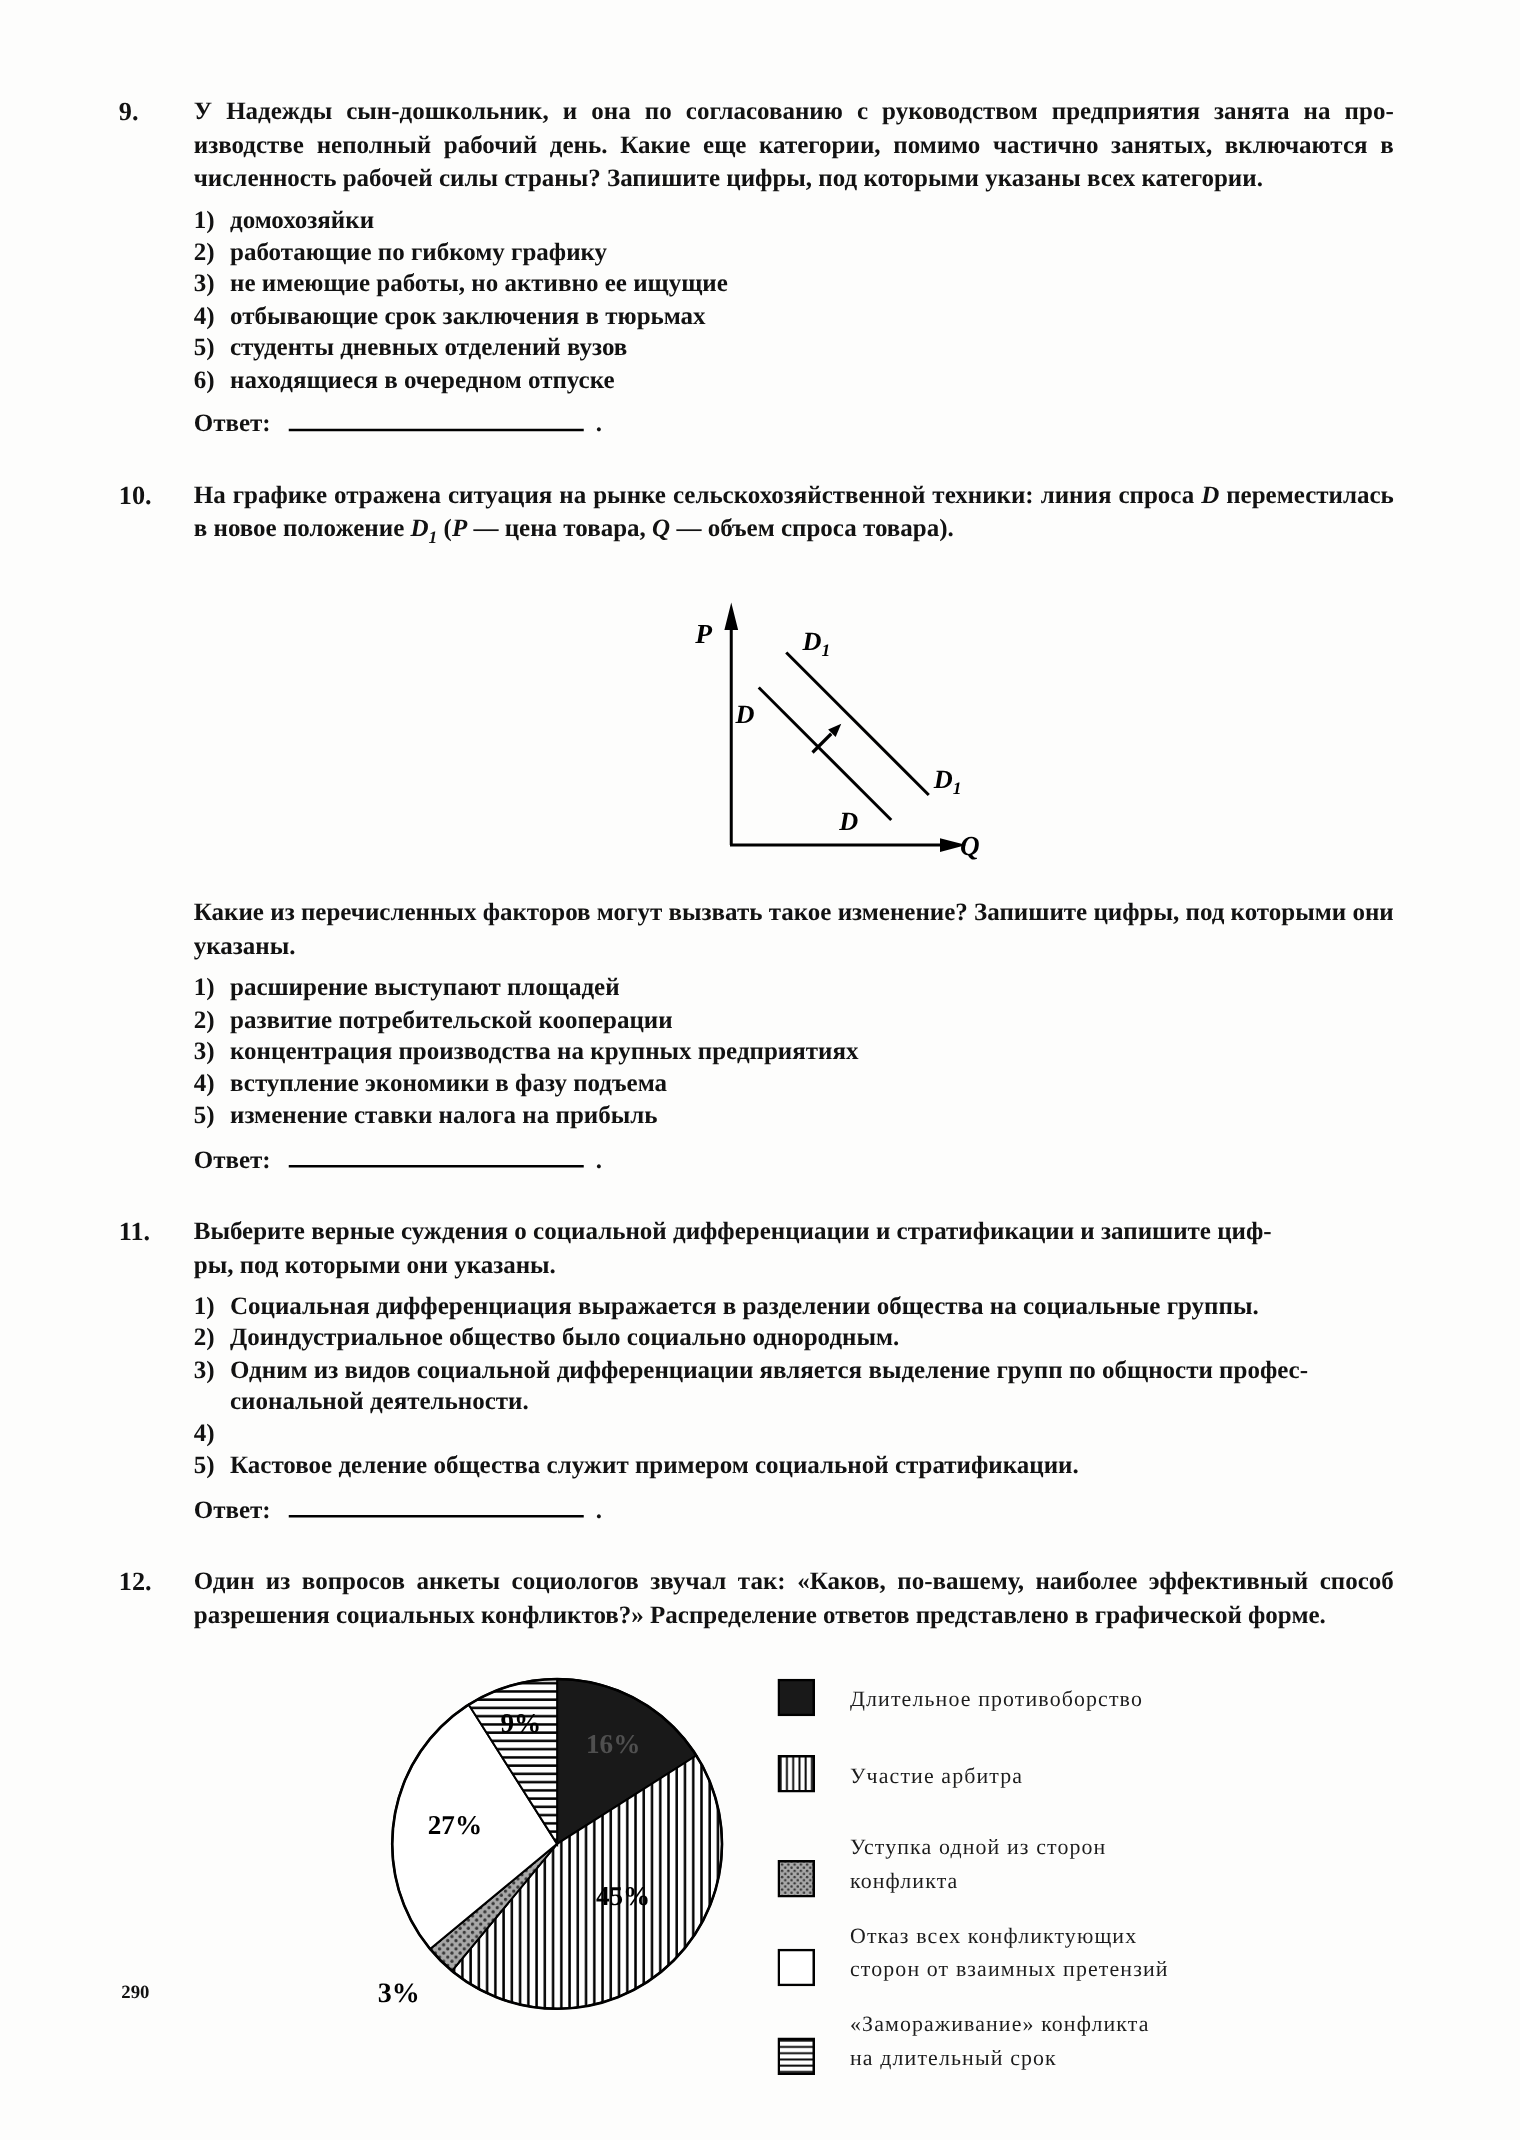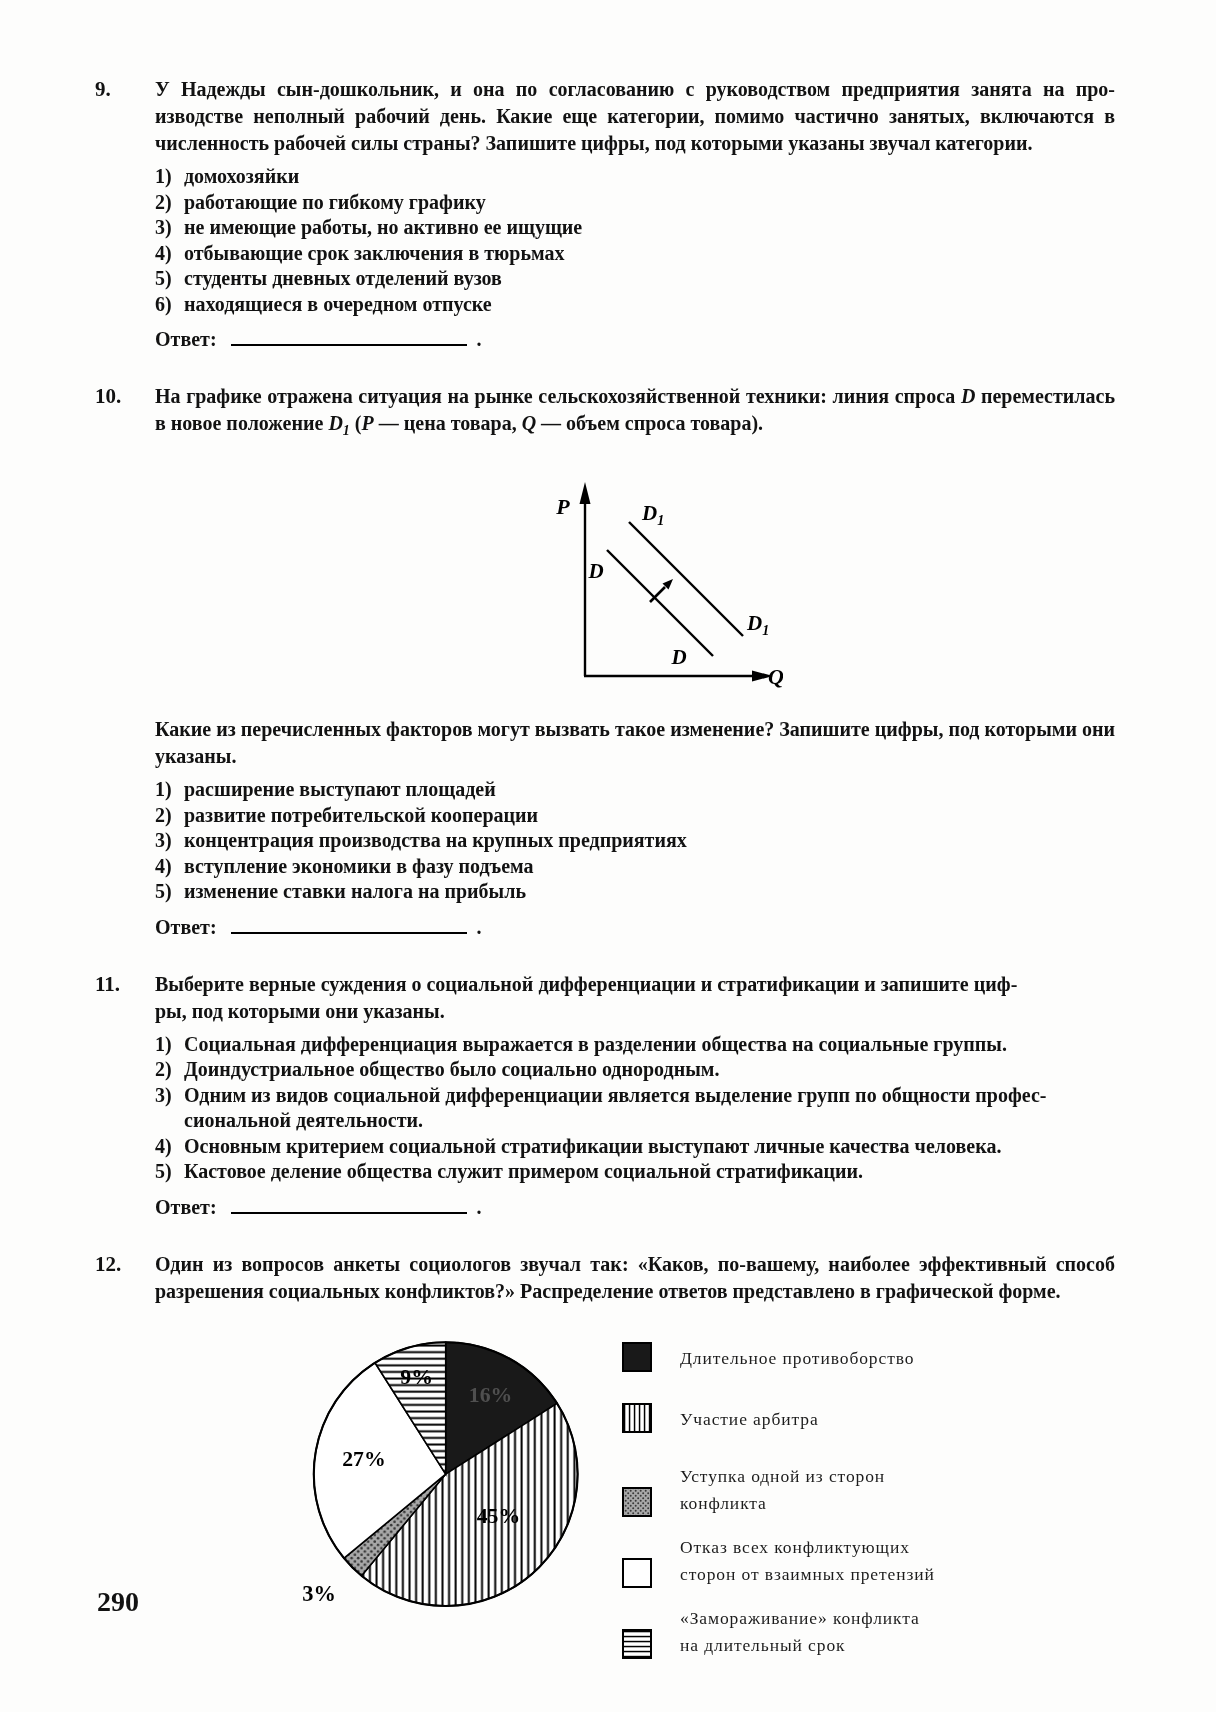--- a/index.html
+++ b/index.html
@@ -25,21 +25,21 @@
   .graph-wrap{margin:14px 0 6px 368px;text-align:left;}
   
   .figure{display:flex;align-items:flex-start;margin-top:24px;text-align:left;}
   .pie-wrap{margin-left:106px;flex:none;}
   .legend{margin-left:18px;margin-top:12px;flex:none;font-weight:normal;}
   .lg-row{display:flex;align-items:flex-end;}
   .lg-row.gap-lg{margin-bottom:30px;}
   .lg-row.gap-sm{margin-bottom:17px;}
   .lg-sw{flex:none;margin-top:1px;}
   .lg-text{margin-left:28px;font-size:17.5px;line-height:27px;letter-spacing:0.9px;color:#1c1c1c;}
-  .pagenum{position:absolute;left:97px;top:1586px;font-size:28px;font-weight:bold;}
+  .pagenum{position:absolute;left:97px;top:1586px;font-size:15px;font-weight:bold;}
   svg text{font-family:"Liberation Serif", serif;}
 </style>
 </head>
 <body>
 
 <svg width="0" height="0" style="position:absolute" aria-hidden="true">
   <defs>
     <pattern id="pat-v" width="5" height="5" patternUnits="userSpaceOnUse">
       <rect width="5" height="5" fill="#ffffff"></rect>
         <rect x="1.8" width="1.5" height="5" fill="#000000"></rect>
@@ -54,21 +54,21 @@
         <circle cx="3.7" cy="3.7" r="1" fill="#383838"></circle>
     </pattern>
   </defs>
 </svg>
 
 <div class="content">
 
   <section class="q">
     <div class="qnum">9.</div>
     <div class="qbody">
-      <p><span>У Надежды сын-дошкольник, и она по согласованию с руководством предприятия занята на про­изводстве неполный рабочий день. Какие еще категории, помимо частично занятых, включаются в численность рабочей силы страны? Запишите </span><span class="u">цифры</span><span>, под которыми указаны звучал категории.</span></p>
+      <p><span>У Надежды сын-дошкольник, и она по согласованию с руководством предприятия занята на про­изводстве неполный рабочий день. Какие еще категории, помимо частично занятых, включаются в численность рабочей силы страны? Запишите </span><span class="u">цифры</span><span>, под которыми указаны всех категории.</span></p>
       <div class="opts">
         <div class="opt">
             <span class="n">1)</span>
             <span>домохозяйки</span>
           </div>
         <div class="opt">
             <span class="n">2)</span>
             <span>работающие по гибкому графику</span>
           </div>
         <div class="opt">
@@ -159,21 +159,20 @@
         <div class="opt">
             <span class="n">2)</span>
             <span>Доиндустриальное общество было социально однородным.</span>
           </div>
         <div class="opt">
             <span class="n">3)</span>
             <span>Одним из видов социальной дифференциации является выделение групп по общности профес­сиональной деятельности.</span>
           </div>
         <div class="opt">
             <span class="n">4)</span>
-            <span>Основным критерием социальной стратификации выступают личные качества человека.</span>
           </div>
         <div class="opt">
             <span class="n">5)</span>
             <span>Кастовое деление общества служит примером социальной стратификации.</span>
           </div>
       </div>
       <div class="answer"><span>Ответ:</span><span class="blank"></span><span>.</span></div>
     </div>
   </section>
 

